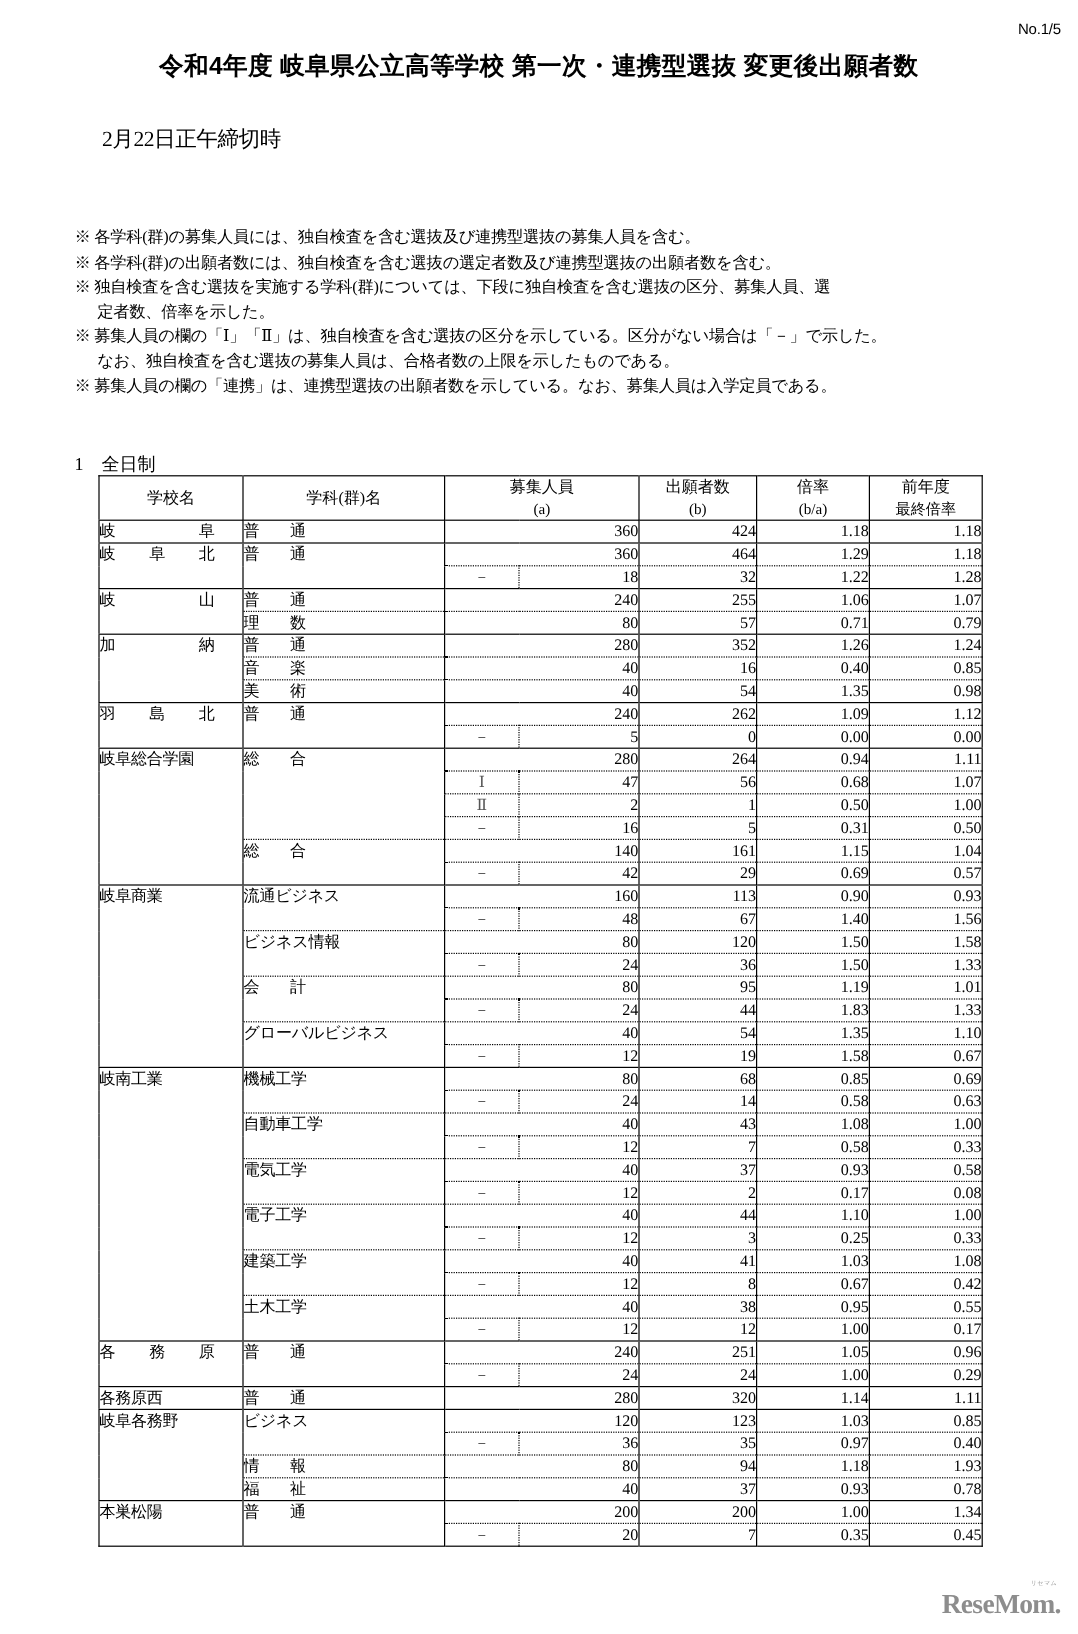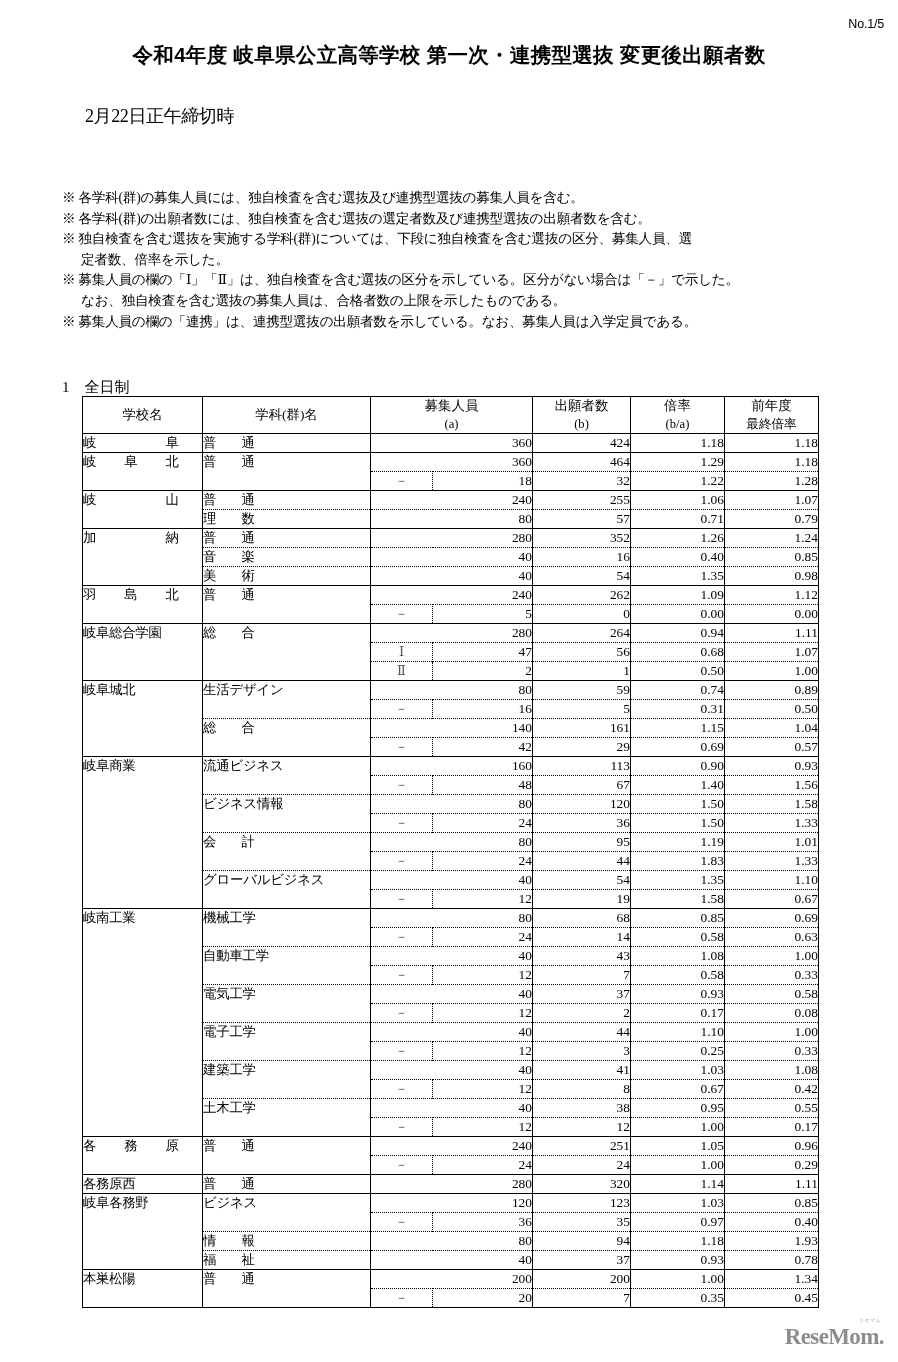--- a/index.html
+++ b/index.html
@@ -361,29 +361,20 @@
         </tr>
         <tr class="sub">
           <td class="school"></td>
           <td class="dept"></td>
           <td class="mark sep-top">Ⅱ</td>
           <td class="num sep-top">2</td>
           <td class="num sep-top">1</td>
           <td class="rate sep-top">0.50</td>
           <td class="rate sep-top last">1.00</td>
         </tr>
-        <tr class="group-top">
-          <td class="school"><span class="nm long">岐阜城北</span></td>
-          <td class="dept"><span class="dn free">生活デザイン</span></td>
-          <td class="mark blank"></td>
-          <td class="num">80</td>
-          <td class="num">59</td>
-          <td class="rate">0.74</td>
-          <td class="rate last">0.89</td>
-        </tr>
         <tr class="sub">
           <td class="school"></td>
           <td class="dept"></td>
           <td class="mark sep-top">－</td>
           <td class="num sep-top">16</td>
           <td class="num sep-top">5</td>
           <td class="rate sep-top">0.31</td>
           <td class="rate sep-top last">0.50</td>
         </tr>
         <tr class="dept-top">

